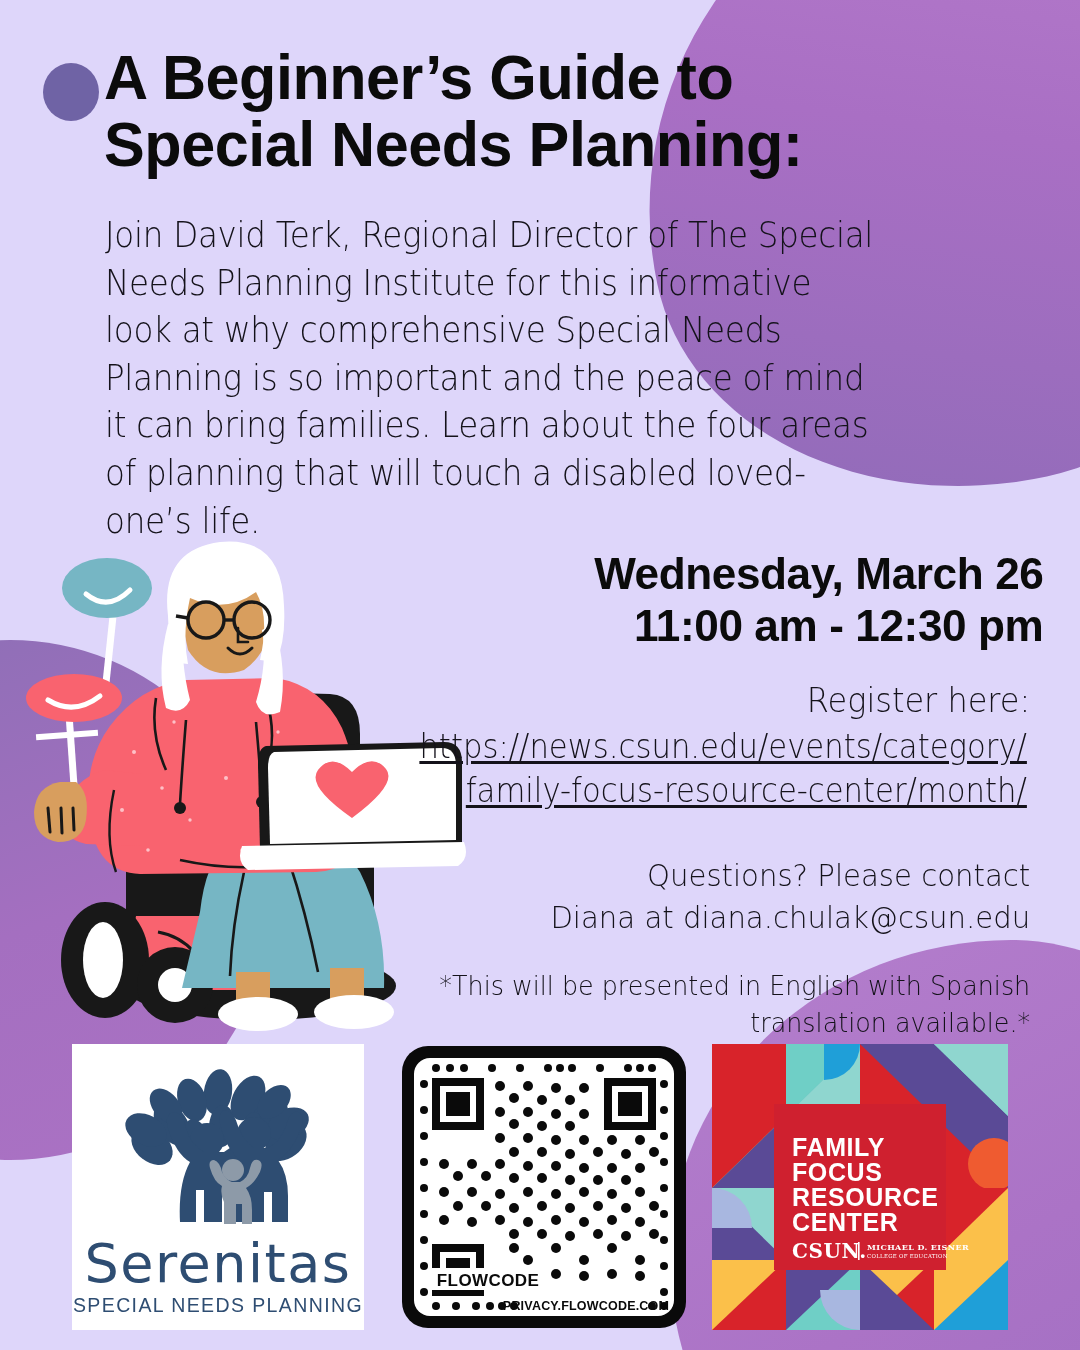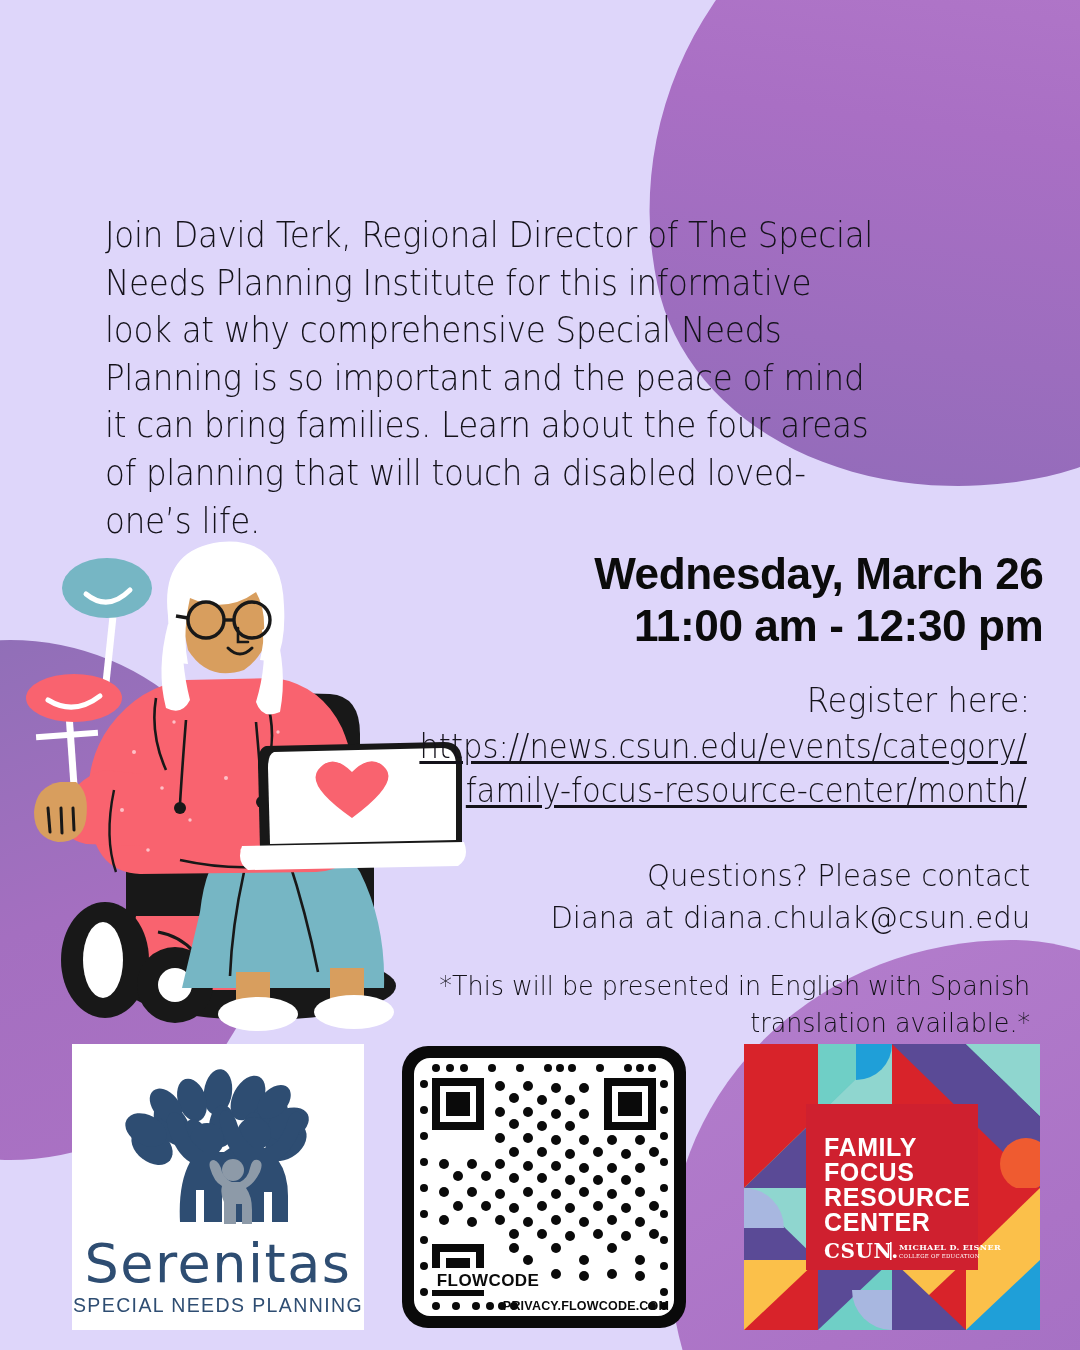--- a/index.html
+++ b/index.html
@@ -91,34 +91,38 @@
 
   
   .illustration{position:absolute;left:30px;top:520px;width:430px;height:520px;}
   .illustration svg{display:block;width:100%;height:100%;overflow:visible;}
 
   
   .logo-strip{position:absolute;left:0;right:0;bottom:18px;height:288px;}
   .logo-box{position:absolute;top:0;}
   .serenitas{left:72px;width:292px;height:286px;background:#ffffff;}
   .qrbox{left:400px;width:288px;height:286px;}
-  .csunbox{left:712px;width:296px;height:286px;overflow:hidden;margin-left:32px;}
+  .csunbox{left:712px;width:296px;height:286px;overflow:hidden;}
   .logo-box svg{display:block;width:100%;height:100%;}
 
   .sr-only{position:absolute;width:1px;height:1px;overflow:hidden;clip:rect(0 0 0 0);white-space:nowrap;}
 </style>
 </head>
 <body>
 
 <div class="flyer">
 
   <div class="blob blob-tr"></div>
   <div class="blob blob-left"></div>
   <div class="blob blob-br"></div>
 
+  <div class="title-row">
+    <div class="bullet-dot"></div>
+    <h1 class="title">A Beginner’s Guide to<br>Special Needs Planning:</h1>
+  </div>
 
   <p class="lede">Join David Terk, Regional Director of The Special Needs Planning Institute for this informative look at why comprehensive Special Needs Planning is so important and the peace of mind it can bring families. Learn about the four areas of planning that will touch a disabled loved-one’s life.</p>
 
   <div class="illustration">
     <svg viewBox="0 0 430 520" xmlns="http://www.w3.org/2000/svg">
       <defs>
         <clipPath id="hoodClip">
             <path d="M62,120 Q62,48 150,44 Q238,40 248,118 L250,250 L58,252 Z"></path>
           </clipPath>
       </defs>

